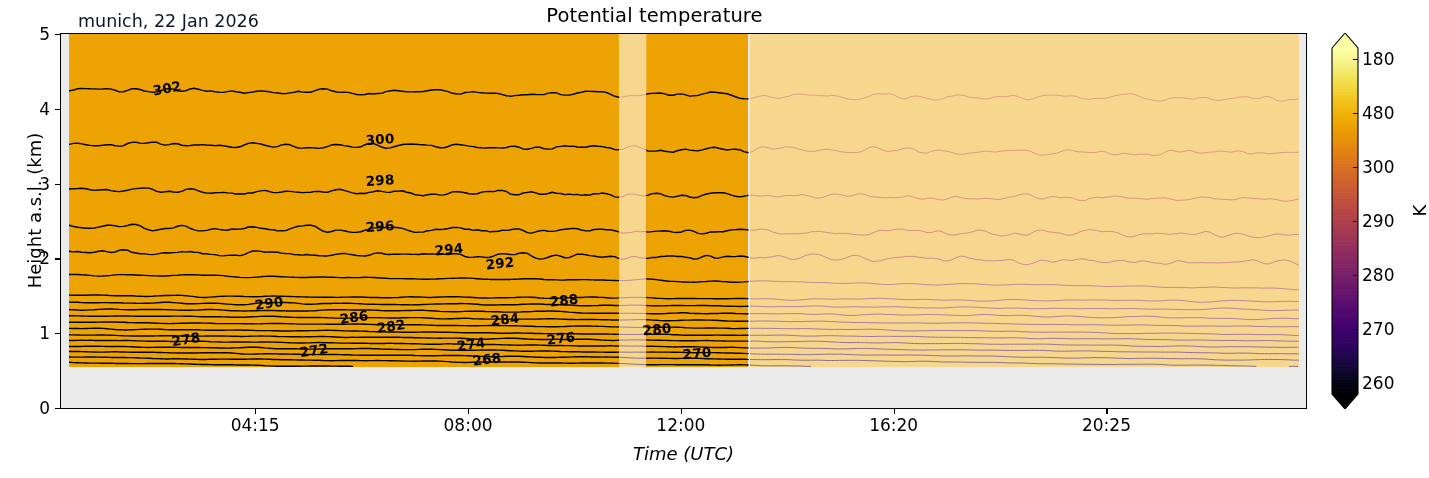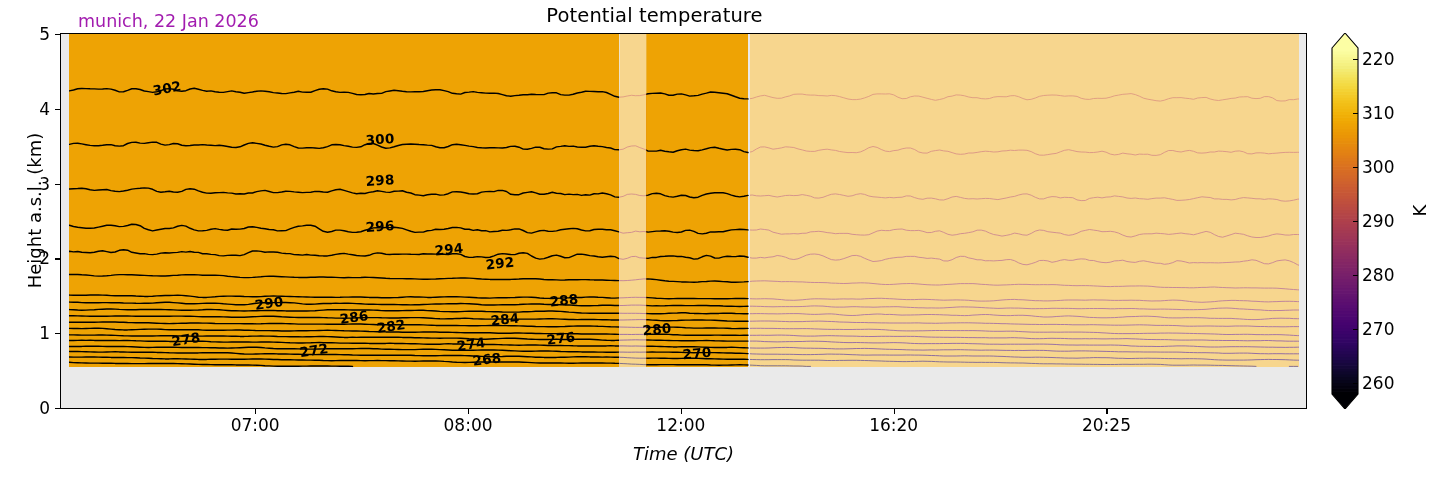--- a/index.html
+++ b/index.html
@@ -13,21 +13,21 @@
   }
   #plot-clip{position:absolute;inset:0;overflow:hidden;}
   #plot-svg{position:absolute;left:0;top:0;}
 
   
   #main-title{
     position:absolute;left:0;top:4px;width:1309px;text-align:center;
     font-size:19.5px;color:#000;letter-spacing:.1px;
   }
   #panel-title{
-    position:absolute;left:78px;top:11px;font-size:17.5px;color:#a21caf;white-space:nowrap;
+    position:absolute;left:78px;top:11px;font-size:17.5px;color:#0f172a;white-space:nowrap;
   }
   #xlabel{
     position:absolute;left:60px;top:443px;width:1247px;text-align:center;
     font-size:18px;color:#000;font-style:italic;
   }
   #ylabel{
     position:absolute;left:-86px;top:200px;width:240px;text-align:center;
     font-size:18px;color:#000;transform:rotate(-90deg);transform-origin:50% 50%;
   }
 
@@ -255,21 +255,21 @@
           </g>
           <rect x="0" y="333.36" width="1245" height="41.139999999999986" fill="#eaeaea"></rect>
           <rect x="0" y="0" width="8" height="374" fill="#eaeaea"></rect>
           <rect x="1238" y="0" width="7" height="374" fill="#eaeaea"></rect>
         </svg>
     </div>
   </div>
 
   <div id="ticks-layer">
       <div class="xtick-mark" style="left: 255.199px;"></div>
-      <div class="xtick-label" style="left: 255.199px;">07:00</div>
+      <div class="xtick-label" style="left: 255.199px;">04:15</div>
       <div class="xtick-mark" style="left: 468.019px;"></div>
       <div class="xtick-label" style="left: 468.019px; text-align: center;">08:00</div>
       <div class="xtick-mark" style="left: 680.84px;"></div>
       <div class="xtick-label" style="left: 680.84px;">12:00</div>
       <div class="xtick-mark" style="left: 893.66px;"></div>
       <div class="xtick-label" style="left: 893.66px;">16:20</div>
       <div class="xtick-mark" style="left: 1106.48px;"></div>
       <div class="xtick-label" style="left: 1106.48px;">20:25</div>
       <div class="ytick-mark" style="top: 408px;"></div>
       <div class="ytick-label" style="top: 408px;">0</div>
@@ -420,23 +420,23 @@
       <div class="cbtick-label" style="top: 383.188px; left: 1362px;">260</div>
       <div class="cbtick-mark" style="top: 329.125px; left: 1353px;"></div>
       <div class="cbtick-label" style="top: 329.125px; left: 1362px;">270</div>
       <div class="cbtick-mark" style="top: 275.062px; left: 1353px;"></div>
       <div class="cbtick-label" style="top: 275.062px; left: 1362px;">280</div>
       <div class="cbtick-mark" style="top: 221px; left: 1353px;"></div>
       <div class="cbtick-label" style="top: 221px; left: 1362px;">290</div>
       <div class="cbtick-mark" style="top: 166.938px; left: 1353px;"></div>
       <div class="cbtick-label" style="top: 166.938px; left: 1362px;">300</div>
       <div class="cbtick-mark" style="top: 112.875px; left: 1353px;"></div>
-      <div class="cbtick-label" style="top: 112.875px; left: 1362px;">310</div>
+      <div class="cbtick-label" style="top: 112.875px; left: 1362px;">480</div>
       <div class="cbtick-mark" style="top: 58.8125px; left: 1353px;"></div>
-      <div class="cbtick-label" style="top: 58.8125px; left: 1362px;">220</div>
+      <div class="cbtick-label" style="top: 58.8125px; left: 1362px;">180</div>
     </div>
   <div id="cbar-label">K</div>
 
   <div id="clabels">
       <div class="clabel" style="left: 167.41px; top: 87.856px; transform: translate(-50%, -50%) rotate(-10deg);">302</div>
       <div class="clabel" style="left: 380.231px; top: 138.72px; transform: translate(-50%, -50%) rotate(-4deg);">300</div>
       <div class="clabel" style="left: 380.231px; top: 179.86px; transform: translate(-50%, -50%) rotate(-4deg);">298</div>
       <div class="clabel" style="left: 380.231px; top: 226.236px; transform: translate(-50%, -50%) rotate(-4deg);">296</div>
       <div class="clabel" style="left: 449.397px; top: 249.424px; transform: translate(-50%, -50%) rotate(-6deg);">294</div>
       <div class="clabel" style="left: 499.942px; top: 262.888px; transform: translate(-50%, -50%) rotate(-6deg);">292</div>

